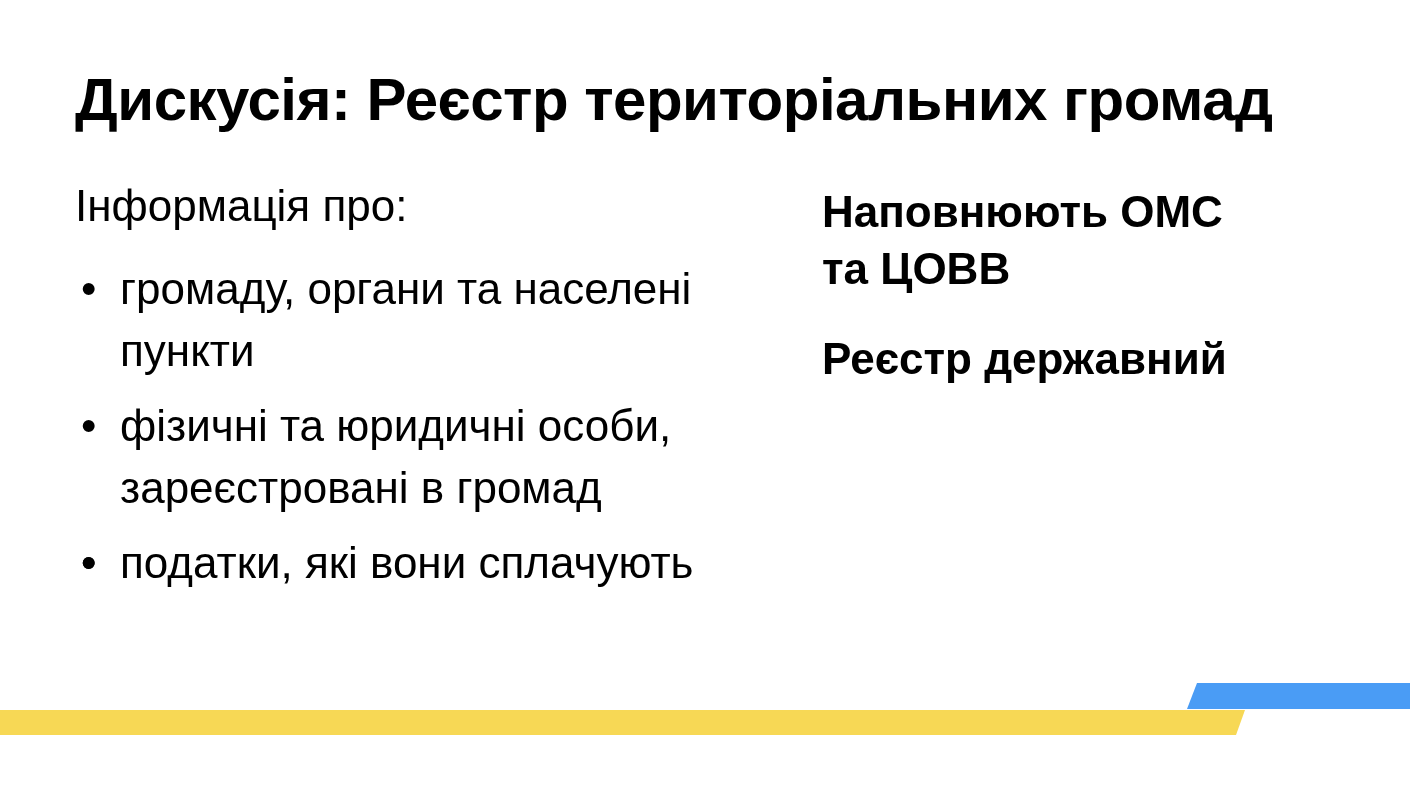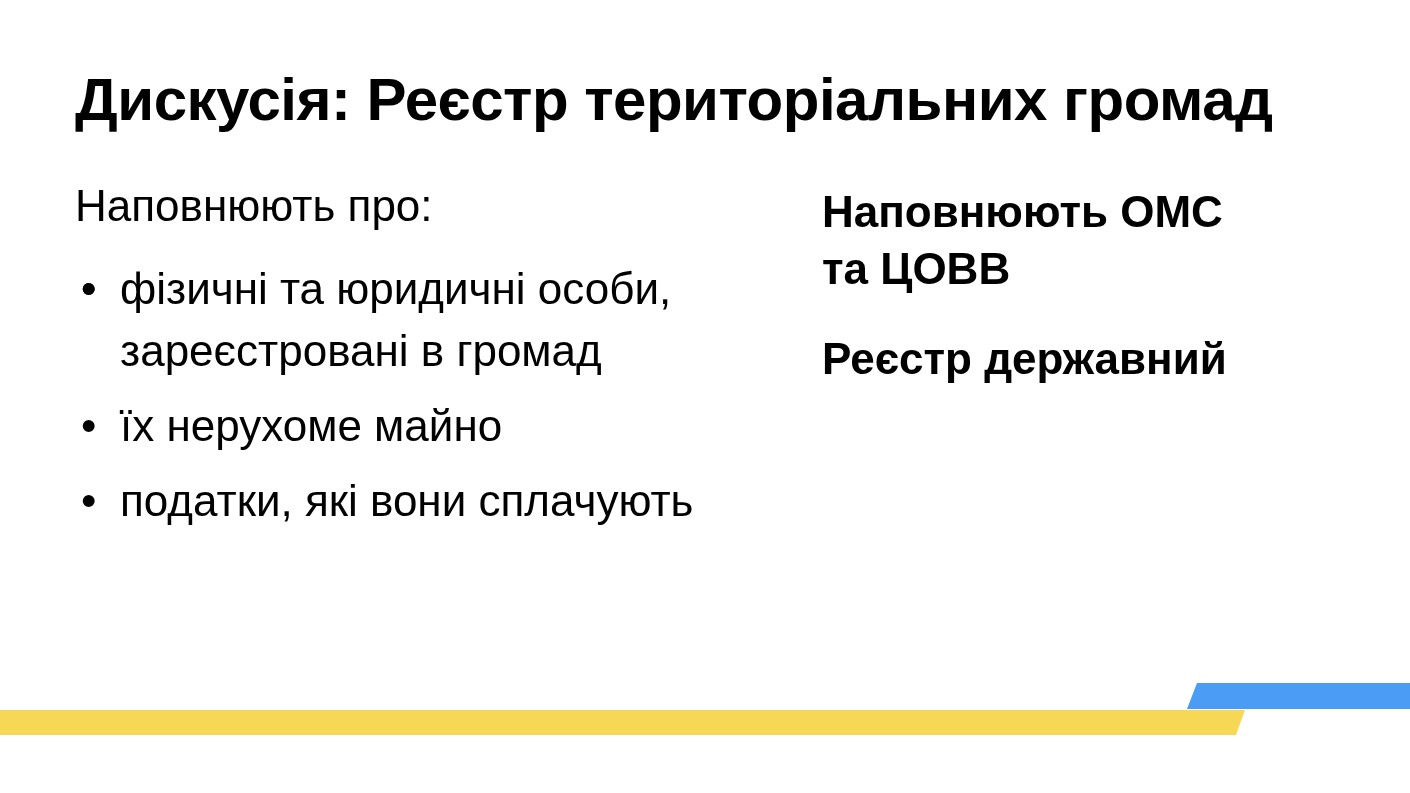--- a/index.html
+++ b/index.html
@@ -87,33 +87,33 @@
   }
 </style>
 </head>
 <body>
 
 <div class="slide">
 
   <h1 class="title">Дискусія: Реєстр територіальних громад</h1>
 
   <div class="left-col">
-    <p class="lead">Наповнюють про:</p>
+    <p class="lead">Інформація про:</p>
 
     <ul class="bullets">
       <li>
         <span class="dot">•</span>
+        <span>громаду, органи та населені пункти</span>
       </li>
       <li>
         <span class="dot">•</span>
         <span>фізичні та юридичні особи, зареєстровані в громад</span>
       </li>
       <li>
         <span class="dot">•</span>
-        <span>їх нерухоме майно</span>
       </li>
       <li>
         <span class="dot">•</span>
         <span>податки, які вони сплачують</span>
       </li>
     </ul>
   </div>
 
   <div class="right-col">
     <p>Наповнюють ОМС та ЦОВВ</p>

